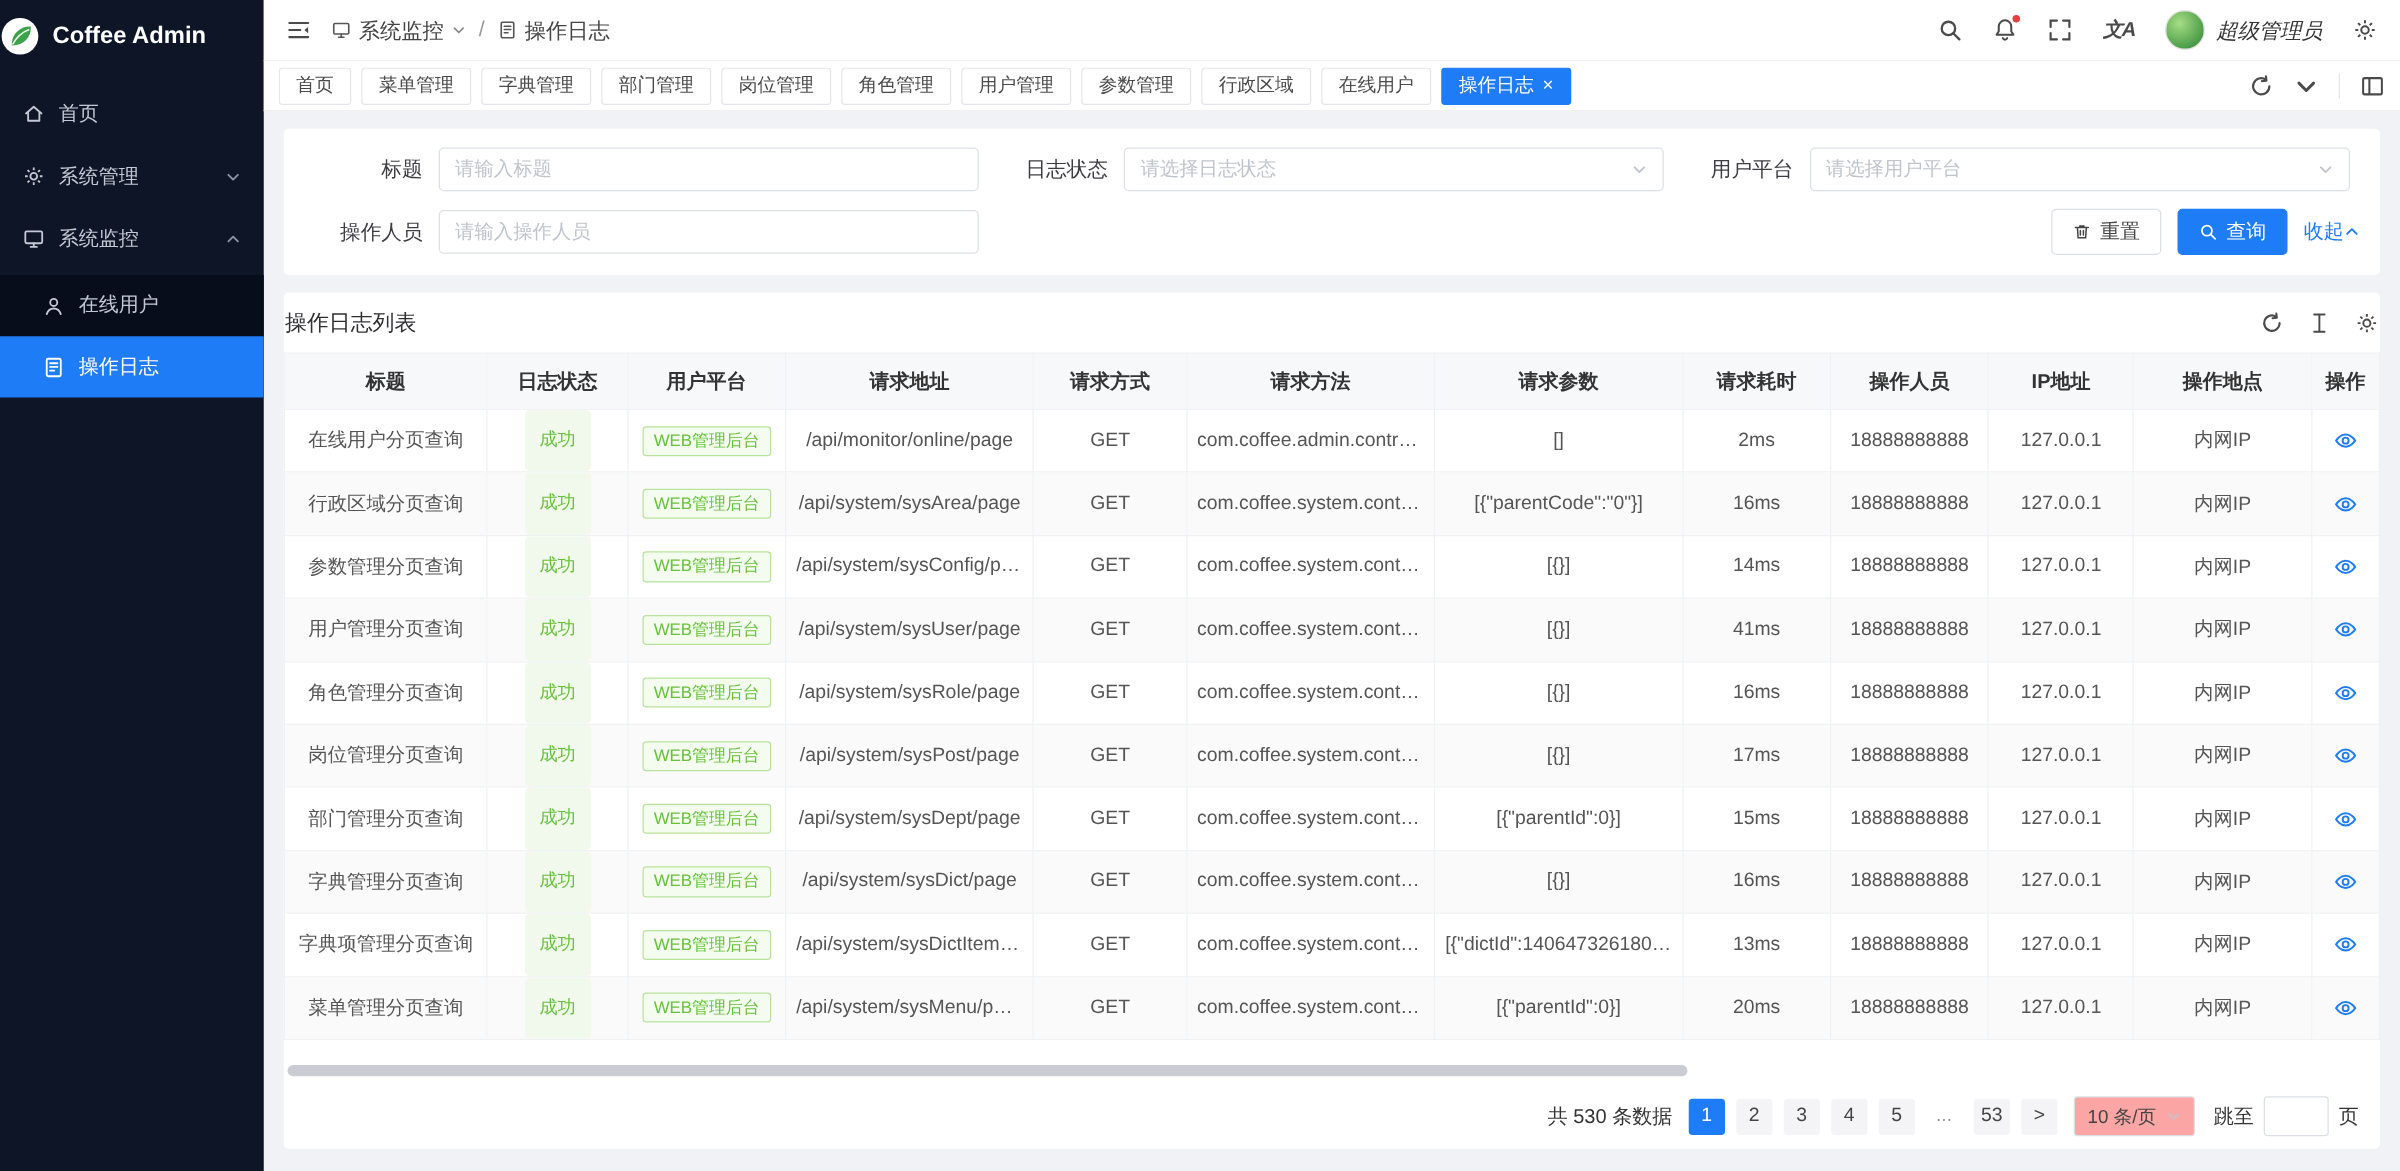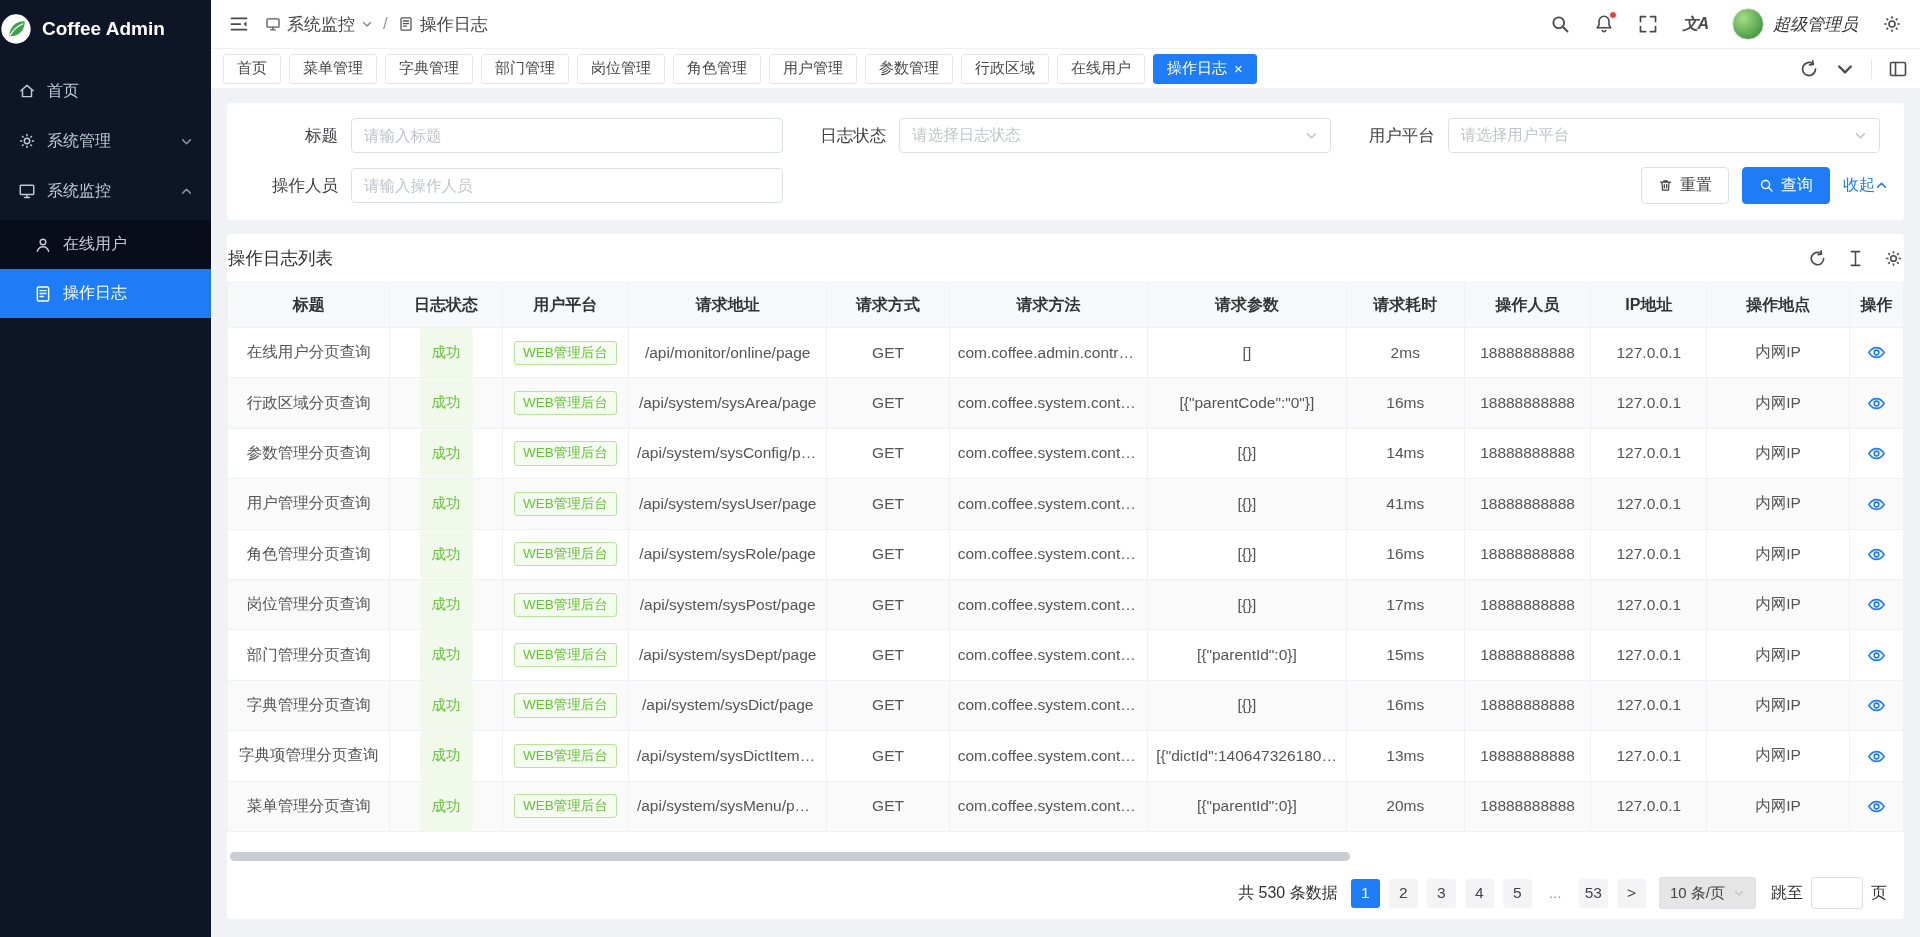--- a/index.html
+++ b/index.html
@@ -94,21 +94,21 @@
   .hscroll { margin: auto 3px 12px; height: 9px; flex-shrink: 0; }
   .hscroll-thumb { width: 67%; height: 100%; background: #c9ccd3; border-radius: 5px; cursor: pointer; }
 
   
   .pagination { height: 46px; flex-shrink: 0; display: flex; align-items: center; justify-content: flex-end; gap: 9px; padding: 0 17px 6px; font-size: 16px; color: #333; }
   .total-text { margin-right: 4px; }
   .page-list { display: flex; align-items: center; gap: 9px; }
   .page-btn { min-width: 29px; height: 29px; padding: 0 6px; border: none; border-radius: 3px; background: #f4f4f6; color: #444; font-size: 15.5px; font-family: inherit; display: inline-flex; align-items: center; justify-content: center; cursor: pointer; }
   .page-btn.active { background: #1e7cf6; color: #fff; }
   .page-btn.ellipsis { background: transparent; color: #999; }
-  .page-size { height: 32px; border: 1px solid #dcdfe6; border-radius: 3px; background: #e5e5e5; display: inline-flex; align-items: center; gap: 8px; padding: 0 10px; font-size: 15px; color: #444; cursor: pointer; margin-left: 4px; }
+  .page-size { height: 32px; border: 1px solid #dcdfe6; border-radius: 3px; background: #fca5a5; display: inline-flex; align-items: center; gap: 8px; padding: 0 10px; font-size: 15px; color: #444; cursor: pointer; margin-left: 4px; }
   .page-size .i { width: 12px; height: 12px; color: #c0c4cc; }
   .jump-group { display: inline-flex; align-items: center; gap: 8px; margin-left: 6px; }
   .jump-input { width: 52px; height: 32px; border: 1px solid #dcdfe6; border-radius: 3px; font: inherit; padding: 0 8px; outline: none; }
 </style>
 </head>
 <body>
 
 <div class="app">
 
   <aside class="sidebar">

